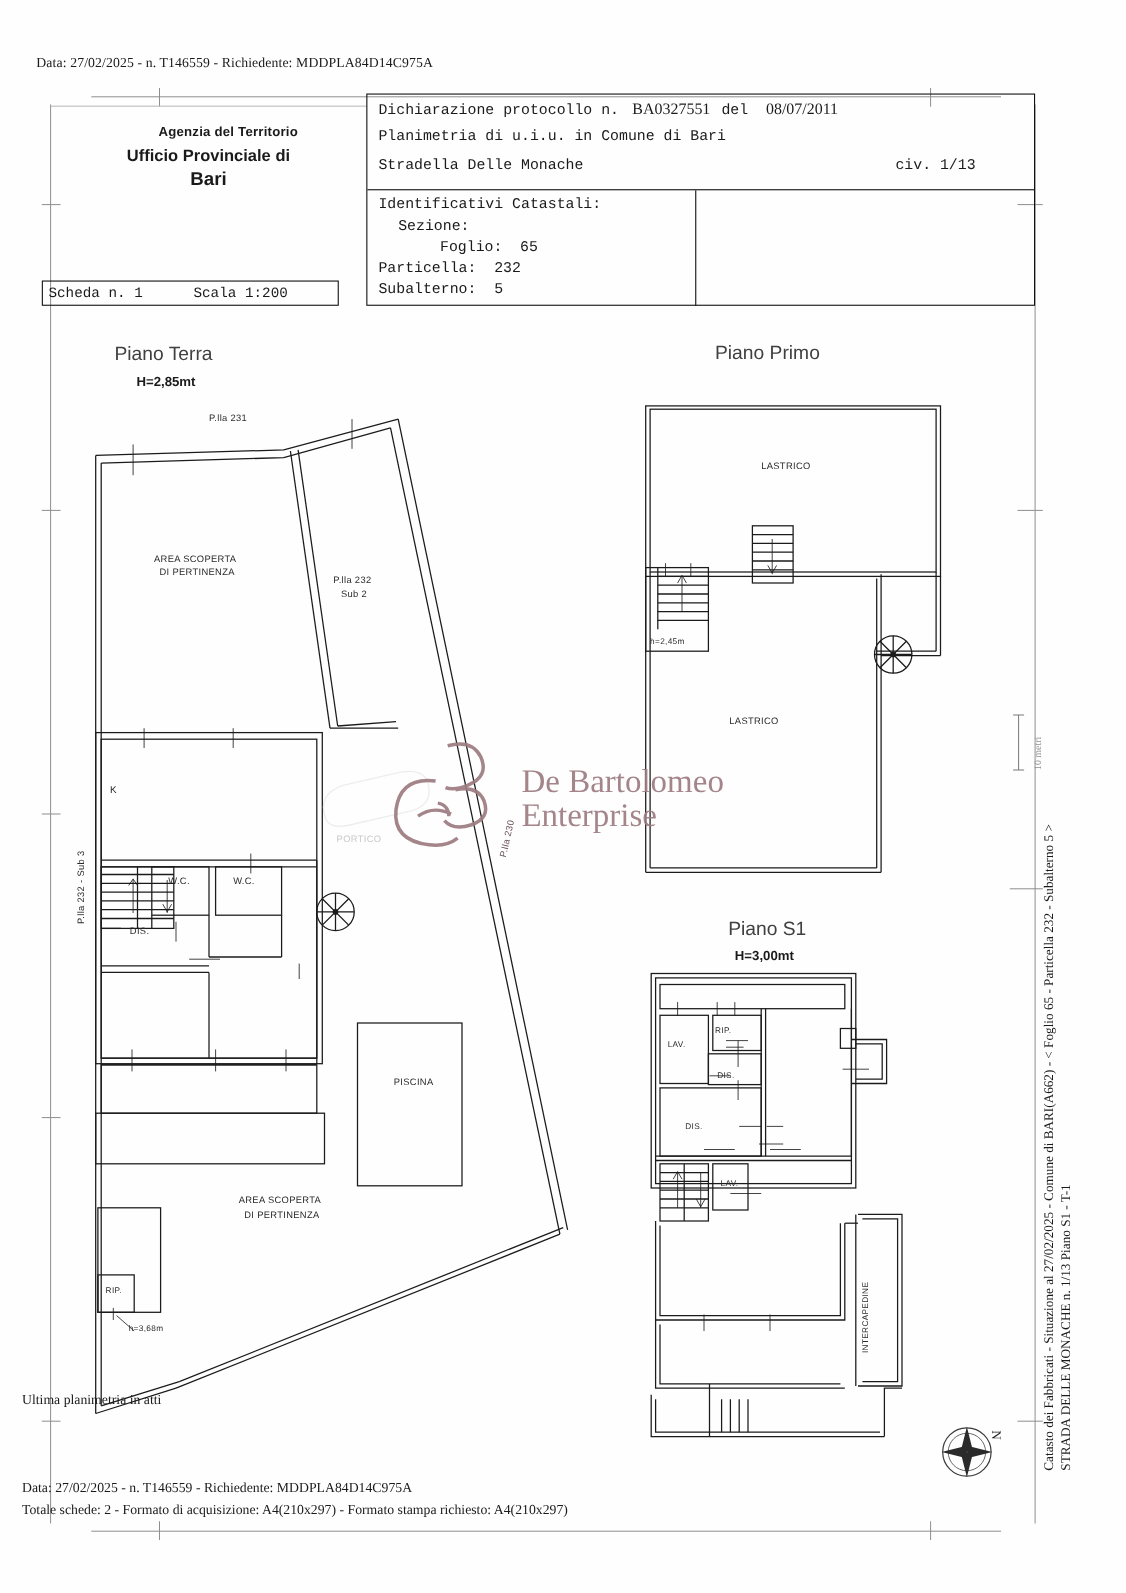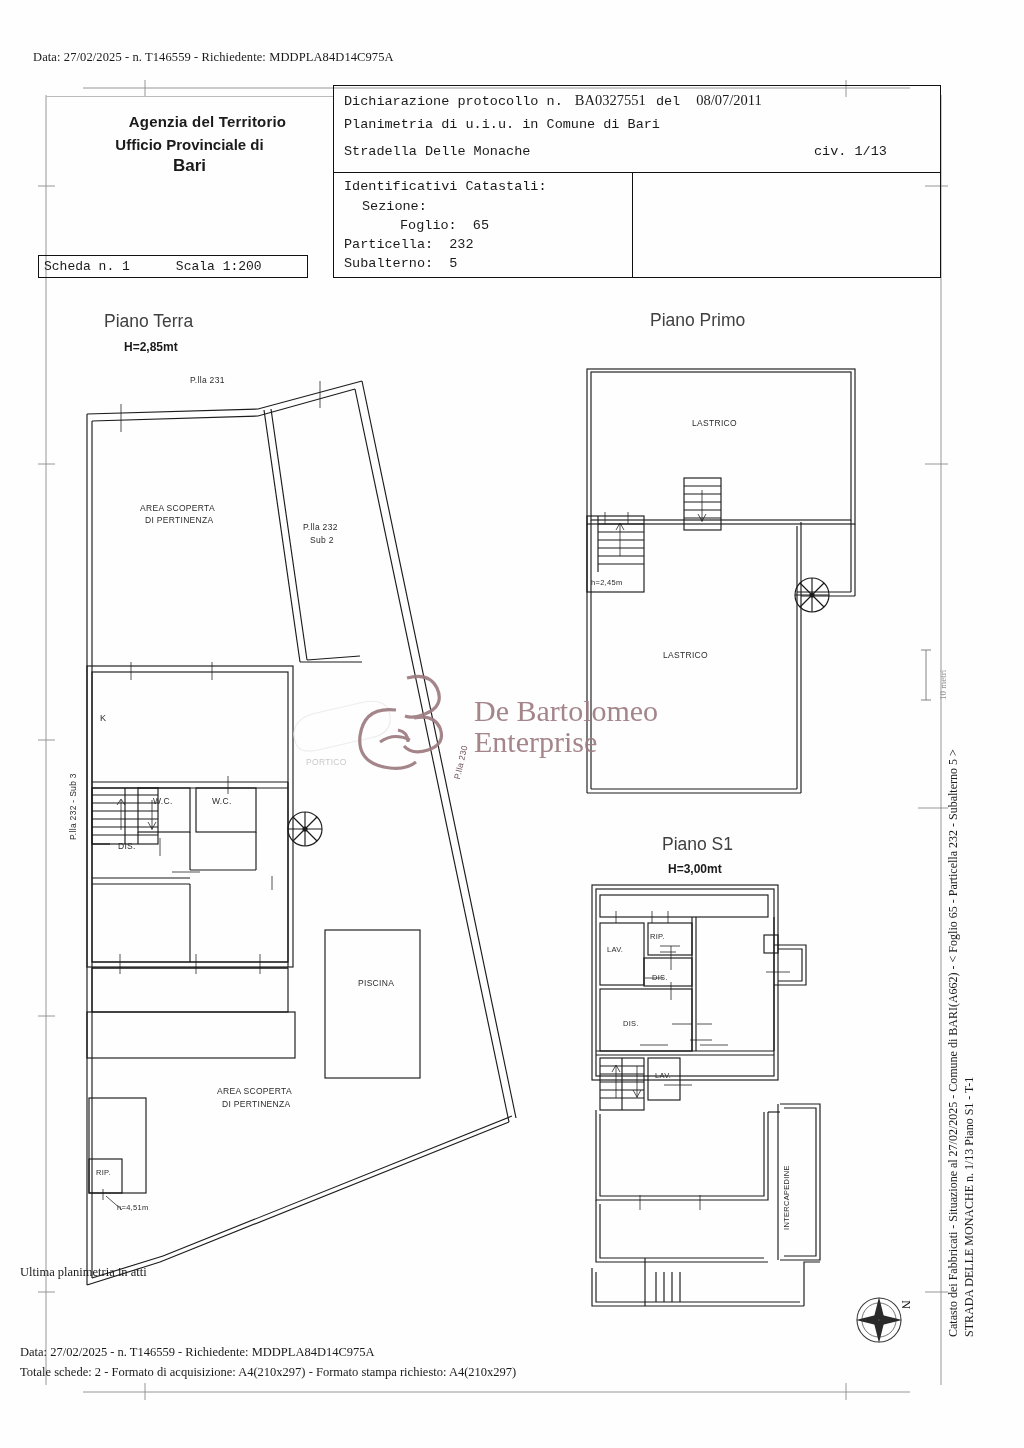--- a/index.html
+++ b/index.html
@@ -12,21 +12,21 @@
 
   
   .req-line{left:33px;top:50px;font-size:12.5px;letter-spacing:.1px;
             font-family:"Liberation Serif",serif;white-space:nowrap;}
 
   
   .tb{position:absolute;box-sizing:border-box;}
   .tb-left{left:46px;top:96px;width:287px;height:155px;
            border-top:1px solid #bbb;}
   .agency{width:100%;text-align:center;font-family:"Liberation Sans",sans-serif;}
-  .ag1{font-size:15px;font-weight:bold;margin-top:16px;letter-spacing:.2px;padding-left:36px;}
+  .ag1{font-size:12px;font-weight:bold;margin-top:16px;letter-spacing:.2px;padding-left:36px;}
   .ag2{font-size:20px;font-weight:bold;margin-top:7px;letter-spacing:.4px;}
   .ag3{font-size:15px;font-weight:bold;margin-top:6px;}
   .ag4{font-size:17px;font-weight:bold;margin-top:3px;}
 
   .scheda{left:38px;top:255px;width:270px;height:23px;
           border:1.6px solid #111;box-sizing:border-box;
           font-family:"Liberation Mono",monospace;font-size:13px;
           display:flex;align-items:center;}
   .scheda span{display:block;}
   .scheda .s1{margin-left:5px;}
@@ -440,21 +440,21 @@
   <div class="abs plab" style="left:118px;top:841px;">DIS.</div>
 
   <div class="abs plab" style="left:306px;top:757px;color:#c9c9c9;">PORTICO</div>
 
   <div class="abs plab" style="left:358px;top:978px;">PISCINA</div>
 
   <div class="abs plab" style="left:217px;top:1086px;">AREA SCOPERTA</div>
   <div class="abs plab" style="left:222px;top:1099px;">DI PERTINENZA</div>
 
   <div class="abs plab sm" style="left:96px;top:1168px;">RIP.</div>
-  <div class="abs plab sm" style="left:117px;top:1203px;">h=4,51m</div>
+  <div class="abs plab sm" style="left:117px;top:1203px;">h=3,68m</div>
 
   <div class="abs plab" style="left:692px;top:418px;">LASTRICO</div>
   <div class="abs plab sm" style="left:591px;top:578px;">h=2,45m</div>
   <div class="abs plab" style="left:663px;top:650px;">LASTRICO</div>
 
   <div class="abs plab sm" style="left:607px;top:945px;">LAV.</div>
   <div class="abs plab sm" style="left:650px;top:932px;">RIP.</div>
   <div class="abs plab sm" style="left:652px;top:973px;">DIS.</div>
   <div class="abs plab sm" style="left:623px;top:1019px;">DIS.</div>
   <div class="abs plab sm" style="left:655px;top:1071px;">LAV.</div>

